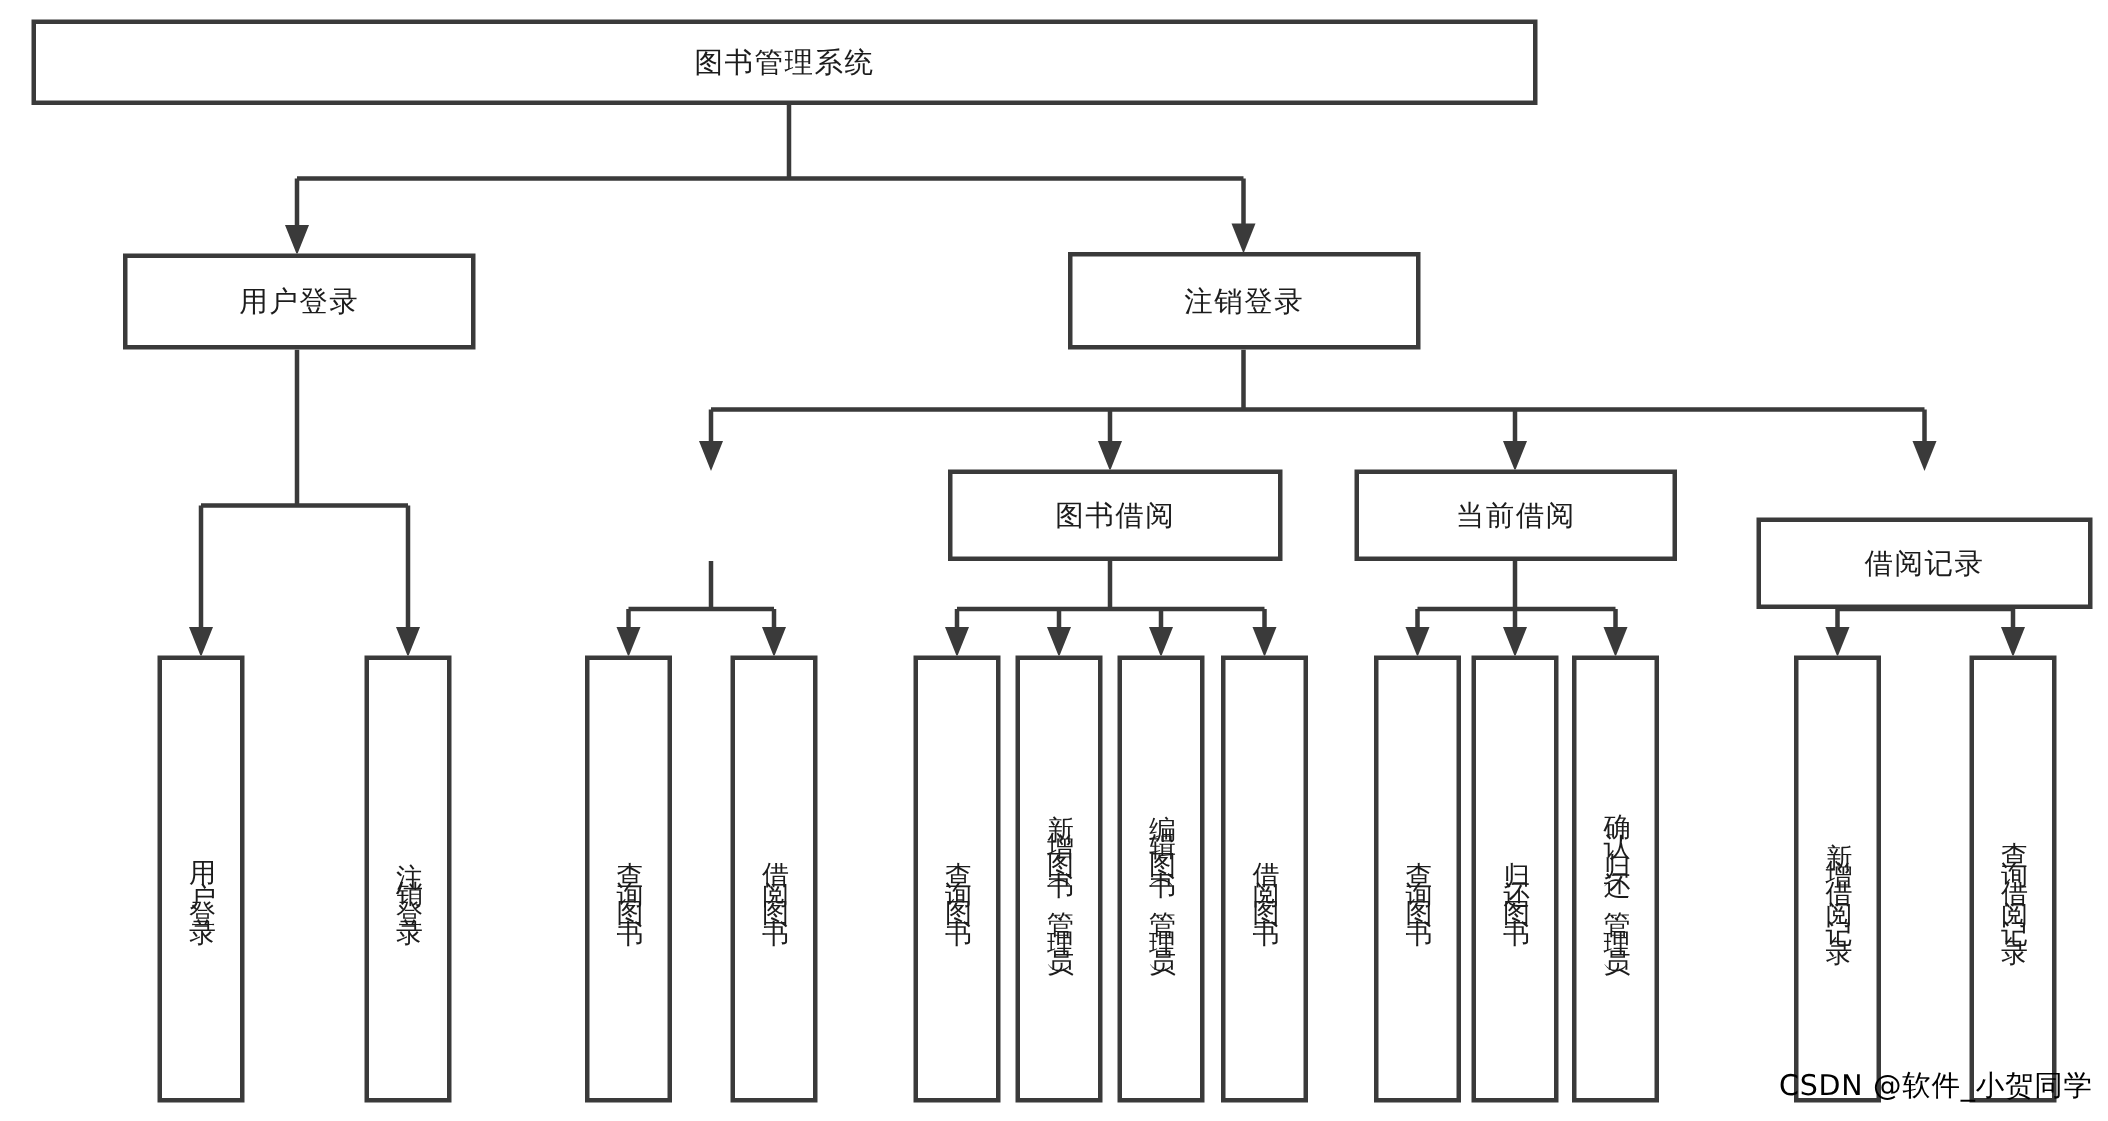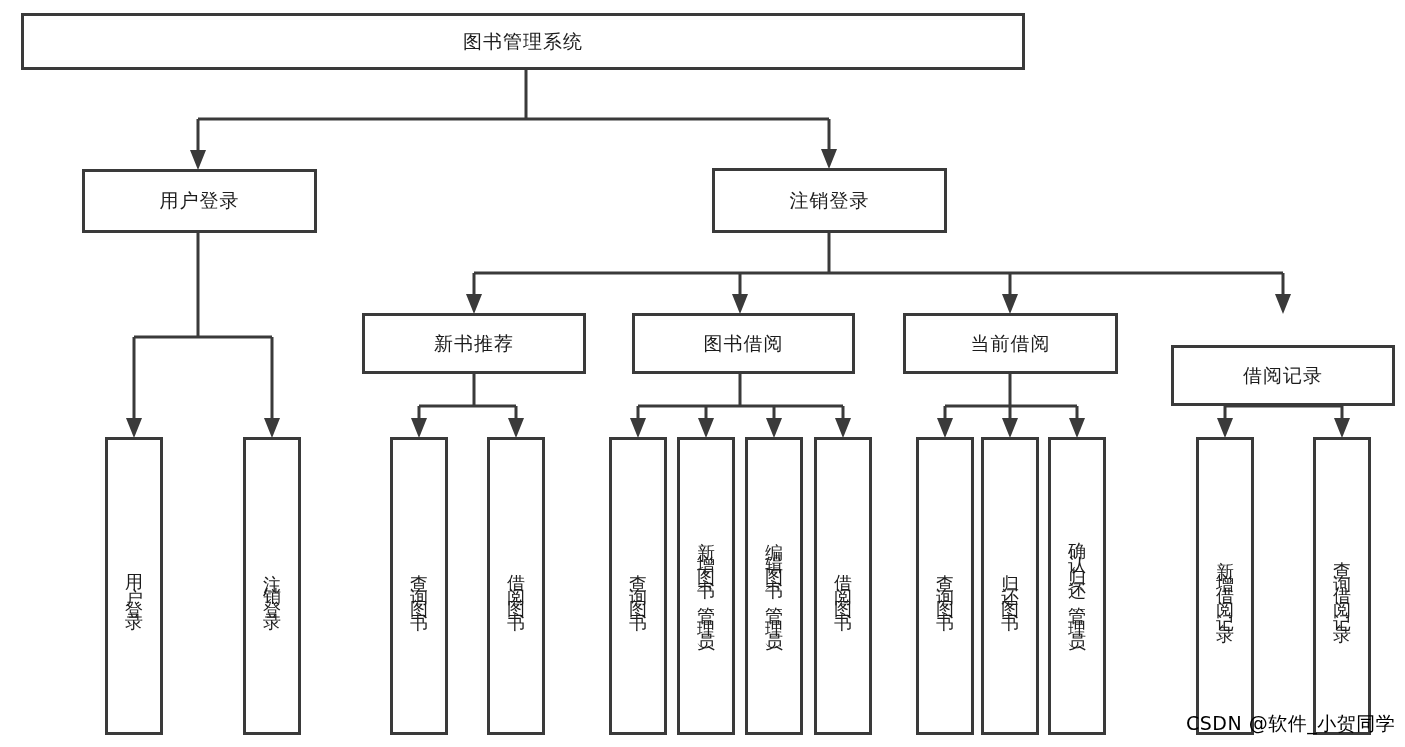--- a/index.html
+++ b/index.html
@@ -91,21 +91,20 @@
       <polygon points="1217,418 1233,418 1225,438"></polygon>
       <polygon points="1334,418 1350,418 1342,438"></polygon>
     </g>
   </svg>
 
   <div class="box h" style="left:21px;top:13px;width:1004px;height:57px;">图书管理系统</div>
 
   <div class="box h" style="left:82px;top:169px;width:235px;height:64px;">用户登录</div>
   <div class="box h" style="left:712px;top:168px;width:235px;height:65px;">注销登录</div>
 
-  <div class="box h" style="left:362px;top:313px;width:224px;height:61px;">新书推荐</div>
   <div class="box h" style="left:632px;top:313px;width:223px;height:61px;">图书借阅</div>
   <div class="box h" style="left:903px;top:313px;width:215px;height:61px;text-align:right;">当前借阅</div>
   <div class="box h" style="left:1171px;top:313px;width:224px;height:61px;margin-top:32px;">借阅记录</div>
 
   <div class="box v" style="left:105px;">用户登录</div>
   <div class="box v" style="left:243px;">注销登录</div>
 
   <div class="box v" style="left:390px;">查询图书</div>
   <div class="box v" style="left:487px;">借阅图书</div>
 

